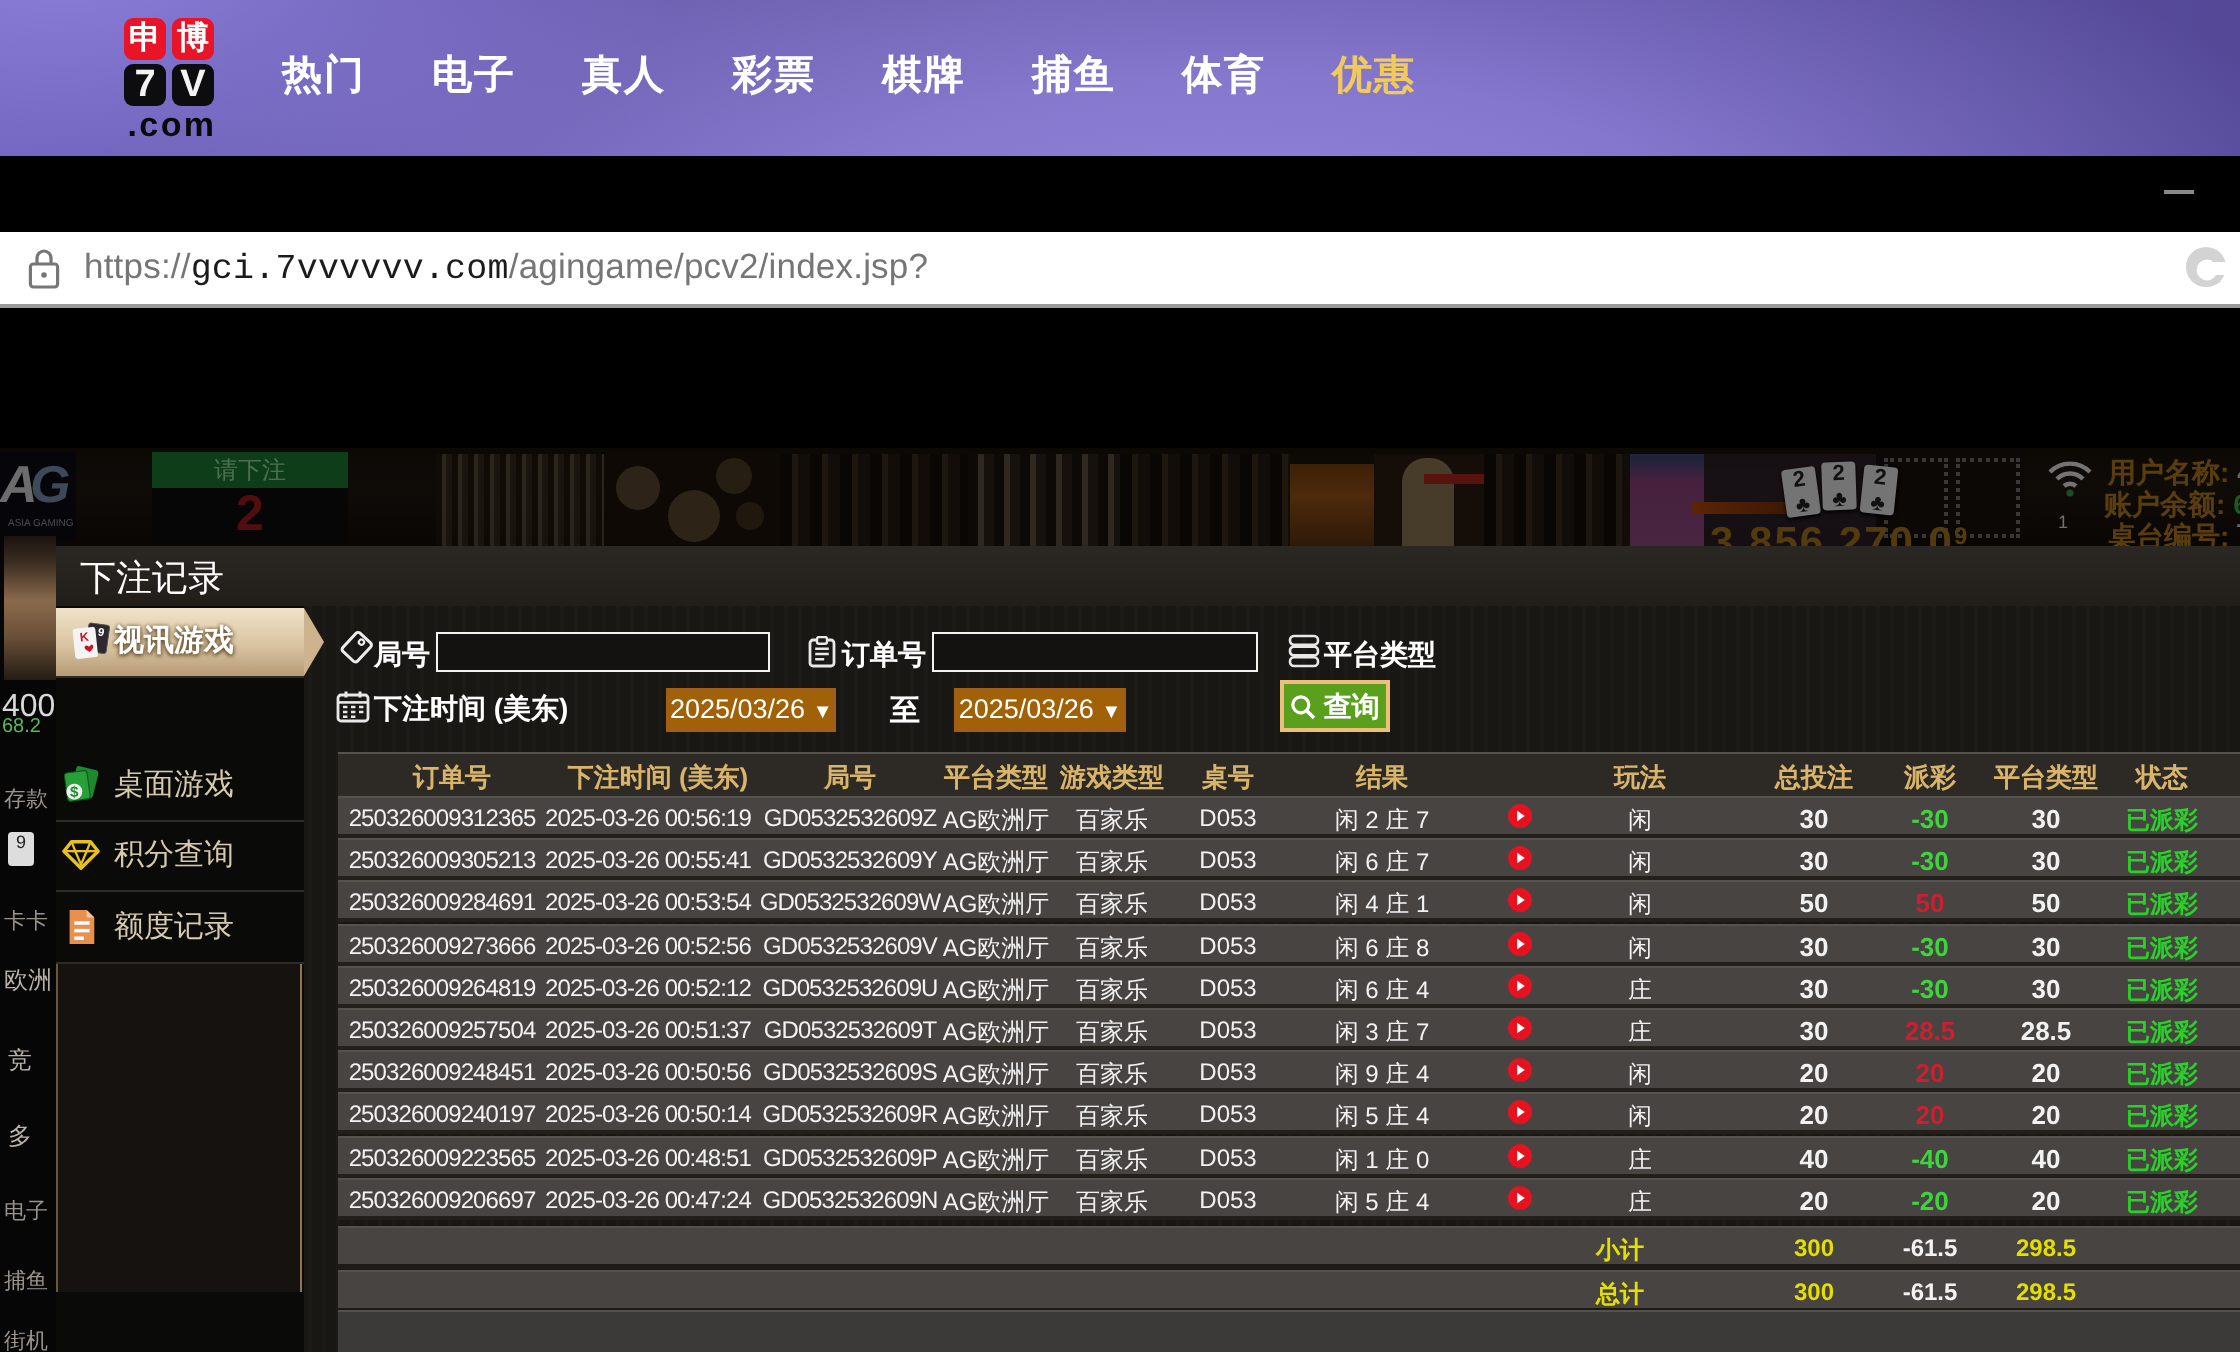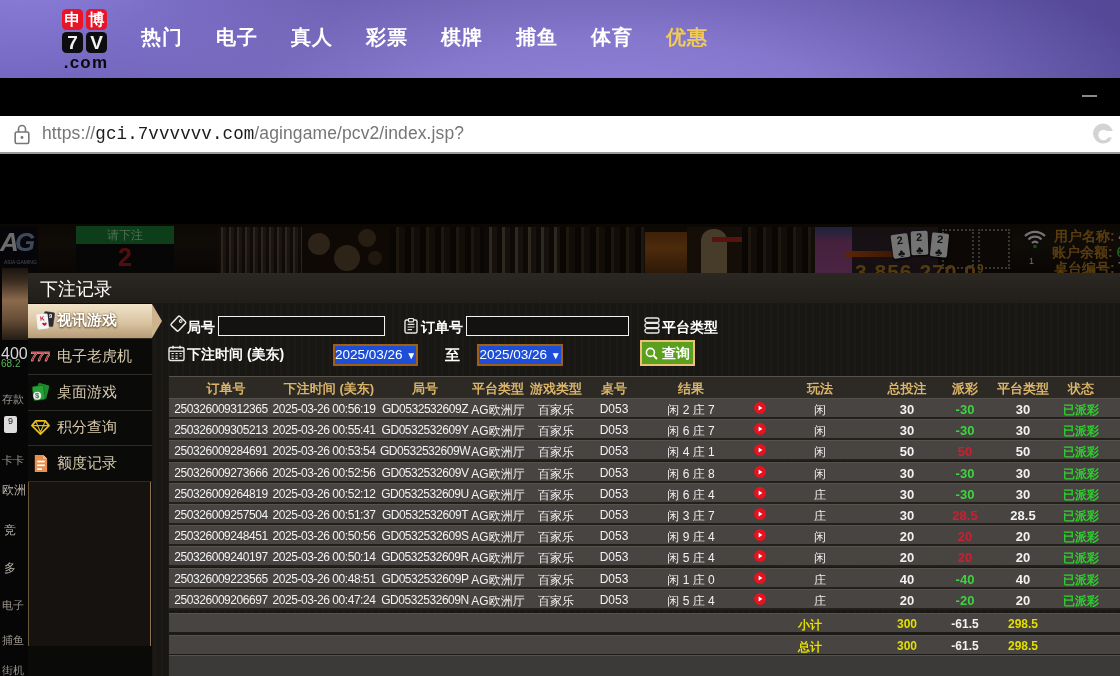--- a/index.html
+++ b/index.html
@@ -43,21 +43,21 @@
 #sidebar{left:0;top:30px;width:124px;height:373px;background:#0a0a09;}
 .sitem{position:absolute;left:0;width:124px;height:35px;border-bottom:1px solid #2e2b27;color:#d6c9ad;font-size:15px;}
 .sitem .lbl{position:absolute;left:29px;top:8px;}
 .sitem .ic{position:absolute;left:3px;top:8px;width:19px;height:19px;}
 #stab{position:absolute;left:0;top:1px;width:124px;height:34px;background:linear-gradient(180deg,#f0e3c9 0%,#d9c4a2 55%,#b79b76 100%);}
 #stabarr{position:absolute;left:124px;top:1px;width:0;height:0;border-top:17px solid transparent;border-bottom:17px solid transparent;border-left:10px solid #cdb48e;}
 #sbelow{left:0;top:209px;width:121px;height:164px;background:#151210;border-right:1px solid #8d7552;border-left:1px solid #6a5638;}
 
 .flabel{color:#fff;font-size:14px;font-weight:bold;}
 .finput{position:absolute;background:#141210;border:1px solid #f2f2f2;}
-.dsel{position:absolute;background:#1d4ed8;border:2px solid #a15f16;color:#fff;font-size:13.5px;}
+.dsel{position:absolute;background:#a16207;border:2px solid #a15f16;color:#fff;font-size:13.5px;}
 
 #tablewrap{left:141px;top:103px;width:951px;height:300px;}
 .thead{position:absolute;left:0;top:0;width:951px;height:21px;background:#2d2a26;border-top:1px solid #56524c;color:#d9b469;font-weight:bold;font-size:13px;}
 .trow{position:absolute;left:0;width:1016px;height:18px;background:#474442;border-top:1px solid #55524e;border-bottom:2px solid #23201c;color:#f2f2f2;font-size:12px;}
 .num{font-weight:bold;font-size:13px;}
 .nw{letter-spacing:-0.45px;}
 .cc{position:absolute;transform:translateX(-50%);top:3px;white-space:nowrap;}
 .thead .cc{top:3px;}
 .green{color:#3ed43e;font-weight:bold;font-size:13px;}
 .red{color:#cc2030;font-weight:bold;font-size:13px;}
@@ -183,26 +183,20 @@
             <div id="stabarr"></div>
           <svg class="ic" style="z-index:3;left:8px;" width="20" height="20" viewBox="0 0 20 20">
             <rect x="8" y="1" width="11" height="15" rx="1.5" fill="#2a2a30" stroke="#555" stroke-width=".5" transform="rotate(8 13 8)"></rect>
             <text x="15" y="7" font-size="6" fill="#fff" font-weight="bold" text-anchor="middle" transform="rotate(8 13 8)">9</text>
             <rect x="1" y="3" width="12" height="16" rx="1.5" fill="#f4f4f4" transform="rotate(-6 7 11)"></rect>
             <text x="4.5" y="10" font-size="6.5" fill="#cc1122" font-weight="bold" transform="rotate(-6 7 11)">K</text>
             <path d="M8.5 13 c-1.4-1.6-3.4.4-.9 2.1 l1.2.9 1.2-1 c2.3-1.9.2-3.7-1-1.9z" fill="#cc1122" transform="rotate(-6 7 11)"></path>
           </svg>
           <div class="lbl" style="z-index:3;color:#fff;font-weight:bold;text-shadow:0 1px 2px rgba(95,70,35,.95),0 0 2px rgba(95,70,35,.8);">视讯游戏</div>
         </div>
-        <div class="sitem" style="top:36px;">
-          <svg class="ic" width="20" height="20" viewBox="0 0 20 20">
-            <text x="10" y="15" font-size="13" fill="#c01322" font-weight="bold" text-anchor="middle" font-style="italic" stroke="#e8e0d0" stroke-width="0.4">777</text>
-          </svg>
-          <div class="lbl">电子老虎机</div>
-        </div>
         <div class="sitem" style="top:72px;">
           <svg class="ic" width="20" height="20" viewBox="0 0 20 20">
             <rect x="6" y="1" width="12" height="15" rx="1.5" fill="#1d8a2d" transform="rotate(14 12 8)"></rect>
             <rect x="2" y="3" width="12" height="15" rx="1.5" fill="#27a03a" stroke="#0d5a18" stroke-width=".6" transform="rotate(-8 8 10)"></rect>
             <circle cx="6.5" cy="13.5" r="4.2" fill="#eee"></circle>
             <text x="6.5" y="16.3" font-size="8" fill="#1d8a2d" font-weight="bold" text-anchor="middle">$</text>
           </svg>
           <div class="lbl">桌面游戏</div>
         </div>
         <div class="sitem" style="top:107px;">

